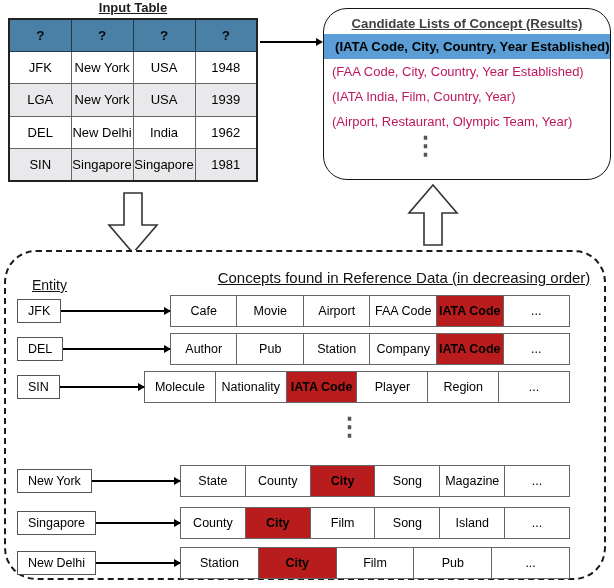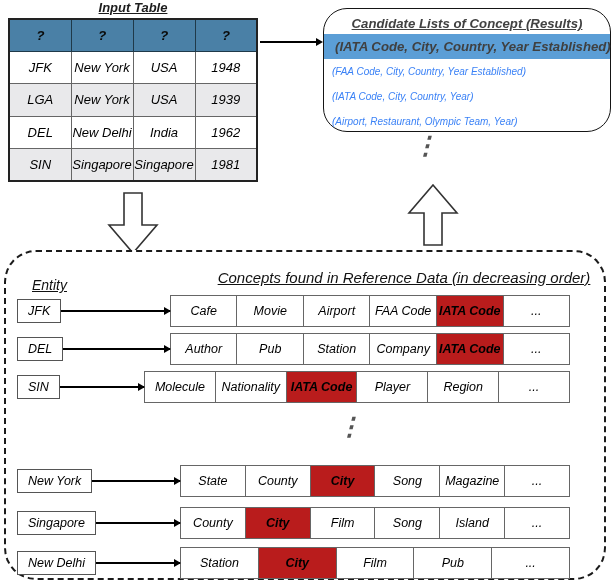--- a/index.html
+++ b/index.html
@@ -1,41 +1,41 @@
 <!DOCTYPE html>
 <html><head>
 <meta charset="utf-8">
 <style>
   * { margin:0; padding:0; box-sizing:border-box; }
   body { background:#fff; font-family:"Liberation Sans", sans-serif; color:#000; }
-  .stage { position:relative; width:614px; height:588px; background:#fff; overflow:hidden;font-style:italic; }
+  .stage { position:relative; width:614px; height:588px; background:#fff; overflow:hidden; }
 
   
   .it-title { position:absolute; left:8px; top:0; width:250px; text-align:center;
               font-size:13px; font-weight:bold; text-decoration:underline; color:#1c1c1c; }
   table.it { position:absolute; left:8px; top:18px; width:250px; border-collapse:collapse;
              table-layout:fixed; border:2px solid #222; }
   table.it th { background:#4A80A6; height:32px; border:1.5px solid #1f3949;
                 font-size:13.5px; font-weight:bold; color:#0a0a0a; text-align:center; }
   table.it td { height:32.5px; border:1px solid #666; font-size:13px; text-align:center; background:#fff; }
   table.it tbody tr:nth-child(even) td { background:#E9E9EB; }
 
   
   .harrow { position:absolute; left:260px; top:41px; width:56px; height:1.6px; background:#000; }
   .harrow::after { content:''; position:absolute; right:-7px; top:50%; transform:translateY(-50%);
                    width:0; height:0; border-left:7px solid #000;
                    border-top:4px solid transparent; border-bottom:4px solid transparent; }
 
   
-  .panel { position:absolute; left:323px; top:8px; width:288px; height:124px;
+  .panel { position:absolute; left:323px; top:8px; width:288px; height:172px;
            border:1.6px solid #151515; border-radius:24px; background:#fff; }
   .panel-title { margin-top:7px; text-align:center; font-size:13.2px; font-weight:bold;
                  color:#414141; text-decoration:underline; }
-  .cand { font-size:10px; color:#3b82f6; line-height:17px; padding:4px 0 4px 8px; white-space:nowrap; }
-  .cand.sel { margin-top:3px; background:#5B9ED6; color:#404040; font-weight:bold;
+  .cand { font-size:13px; color:#be185d; line-height:17px; padding:4px 0 4px 8px; white-space:nowrap; }
+  .cand.sel { margin-top:3px; background:#5B9ED6; color:#000000; font-weight:bold;
               text-align:center; padding:4px 11px; font-size:13.2px; }
   .vdots { font-size:25px; font-weight:bold; color:#555; line-height:1; }
   .panel-dots { position:absolute; left:89px; top:124px; }
 
   
   .big-arrow { position:absolute; }
 
   
   .dashed { position:absolute; left:4px; top:250px; width:602px; height:330px;
             border:2px dashed #1a1a1a; border-radius:32px; background:#fff; }
@@ -99,21 +99,21 @@
       </tr>
     </tbody>
   </table>
 
   <div class="harrow"></div>
 
   <div class="panel">
     <div class="panel-title">Candidate Lists of Concept (Results)</div>
     <div class="cand sel">(IATA Code, City, Country, Year Established)</div>
     <div class="cand">(FAA Code, City, Country, Year Established)</div>
-    <div class="cand">(IATA Code, City, Country, Year)</div>
+    <div class="cand">(IATA India, Film, Country, Year)</div>
     <div class="cand">(Airport, Restaurant, Olympic Team, Year)</div>
     <div class="vdots panel-dots">⋮</div>
   </div>
 
   <svg class="big-arrow" style="left:105px; top:192px;" width="56" height="62">
     <polygon points="19,1 37,1 37,33 52,33 28,61 4,33 19,33" fill="#ffffff" stroke="#333" stroke-width="1.6"></polygon>
   </svg>
 
   <svg class="big-arrow" style="left:405px; top:184px;" width="56" height="62">
     <polygon points="28,1 52,29 37,29 37,61 19,61 19,29 4,29" fill="#ffffff" stroke="#333" stroke-width="1.6"></polygon>

